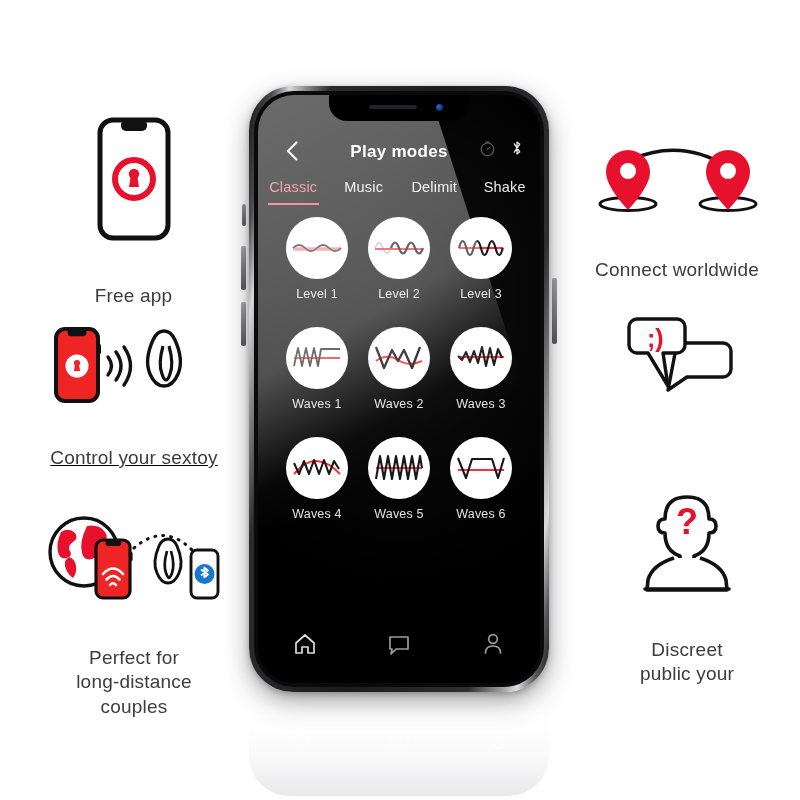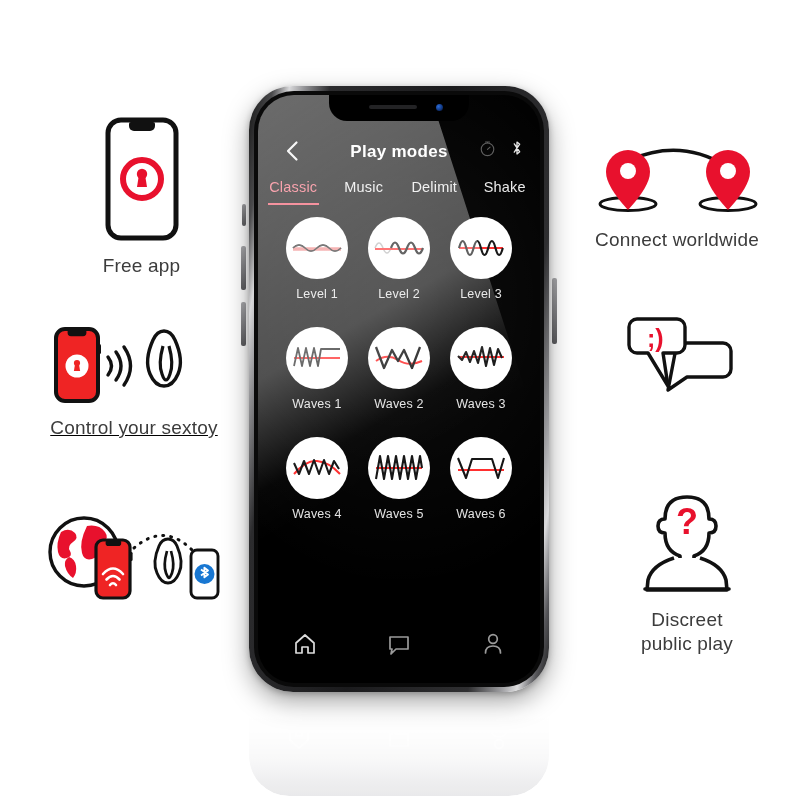--- a/index.html
+++ b/index.html
@@ -6,35 +6,35 @@
   body{
     width:800px;height:800px;
     background:#ffffff;
     font-family:"Liberation Sans", sans-serif;
     overflow:hidden;
     position:relative;
   }
   .stage{position:absolute;inset:0;}
 
   
-  .feature{position:absolute;display:flex;flex-direction:column;align-items:center;}
+  .feature{position:absolute;display:flex;flex-direction:column;align-items:center;gap:30px;}
   .feature .art{display:flex;align-items:center;justify-content:center;}
   .feature .cap{
     margin-top:12px;
     font-size:19px;
     color:#3c3c3c;
     text-align:center;
     line-height:1.28;
     letter-spacing:.2px;
     white-space:pre-line;
     font-weight:400;
   }
 
   
-  #f-freeapp  {left:44px;  top:116px; width:195px;}
+  #f-freeapp  {left:36px;  top:116px; width:195px;}
   #f-control  {left:18px;  top:326px; width:232px;text-decoration:underline;}
   #f-distance {left:14px;  top:512px; width:240px;}
   
   #f-connect  {left:572px; top:142px; width:210px;}
   #f-chat     {left:586px; top:316px; width:188px;}
   #f-discreet {left:598px; top:492px; width:178px;}
 
   
   .phone-wrap{position:absolute;left:243px;top:86px;width:312px;height:612px;}
   .phone{
@@ -206,20 +206,23 @@
         <path d="M95 36 q30 -26 58 2" fill="none" stroke="#111" stroke-width="3" stroke-linecap="round" stroke-dasharray="1 7"></path>
 
         <path d="M120 34 q-7 16 -2 27 q4 10 11 10 q7 0 11 -10 q5 -11 -2 -27 q-3 -7 -9 -7 q-6 0 -9 7 z" fill="#fff" stroke="#111" stroke-width="2.9"></path>
         <path d="M128 39 q-4 14 -1 22 q2 5 3 5 q1 0 3 -5 q3 -8 -1 -22" fill="none" stroke="#111" stroke-width="2.7"></path>
 
         <rect x="152" y="38" width="27" height="48" rx="6" ry="6" fill="#fff" stroke="#111" stroke-width="2.9"></rect>
         <circle cx="165.5" cy="62" r="10" fill="#1877d2"></circle>
         <path d="M162 57.5 l7 5 -3.6 2.8 v-9.6 l3.6 2.8 -7 5" fill="none" stroke="#fff" stroke-width="1.9" stroke-linejoin="round"></path>
       </svg>
     </div>
+    <div class="cap">Perfect for
+long-distance
+couples</div>
   </div>
 
   <div class="feature" id="f-connect">
     <div class="art">
       <svg width="178" height="74" viewBox="0 0 178 74">
         <ellipse cx="40" cy="62" rx="28" ry="6.5" fill="none" stroke="#111" stroke-width="3"></ellipse>
         <ellipse cx="140" cy="62" rx="28" ry="6.5" fill="none" stroke="#111" stroke-width="3"></ellipse>
         <path d="M42 18 q50 -22 96 6" fill="none" stroke="#111" stroke-width="3.4" stroke-linecap="round"></path>
         <path d="M40 8 a22 22 0 0 0 -22 22 q0 14 22 38 q22 -24 22 -38 a22 22 0 0 0 -22 -22 z" fill="#e8112d"></path>
         <circle cx="40" cy="29" r="8" fill="#fff"></circle>
@@ -243,21 +246,21 @@
   <div class="feature" id="f-discreet">
     <div class="art">
       <svg width="110" height="104" viewBox="0 0 110 104">
         <path d="M55 5 q-22 0 -22 22 q-7 0 -7 7 q0 7 7 7 q0 18 15 23 l0 6 l14 0 l0 -6 q15 -5 15 -23 q7 0 7 -7 q0 -7 -7 -7 q0 -22 -22 -22 z" fill="#fff" stroke="#111" stroke-width="3.6" stroke-linejoin="round"></path>
         <path d="M42 66 q-22 7 -26 22 l-1 10 h80 l-1 -10 q-4 -15 -26 -22" fill="#fff" stroke="#111" stroke-width="3.6" stroke-linejoin="round"></path>
         <path d="M13 97 h84" stroke="#111" stroke-width="3.6" stroke-linecap="round"></path>
         <text x="55" y="42" text-anchor="middle" font-family="'Liberation Sans',sans-serif" font-size="36" font-weight="700" fill="#e8112d">?</text>
       </svg>
     </div>
     <div class="cap">Discreet
-public play</div>
+public your</div>
   </div>
 
   <div class="phone-wrap">
     <div class="btn-side btn-mute"></div>
     <div class="btn-side btn-volup"></div>
     <div class="btn-side btn-voldn"></div>
     <div class="btn-side btn-power"></div>
 
     <div class="phone">
       <div class="phone-inner">

